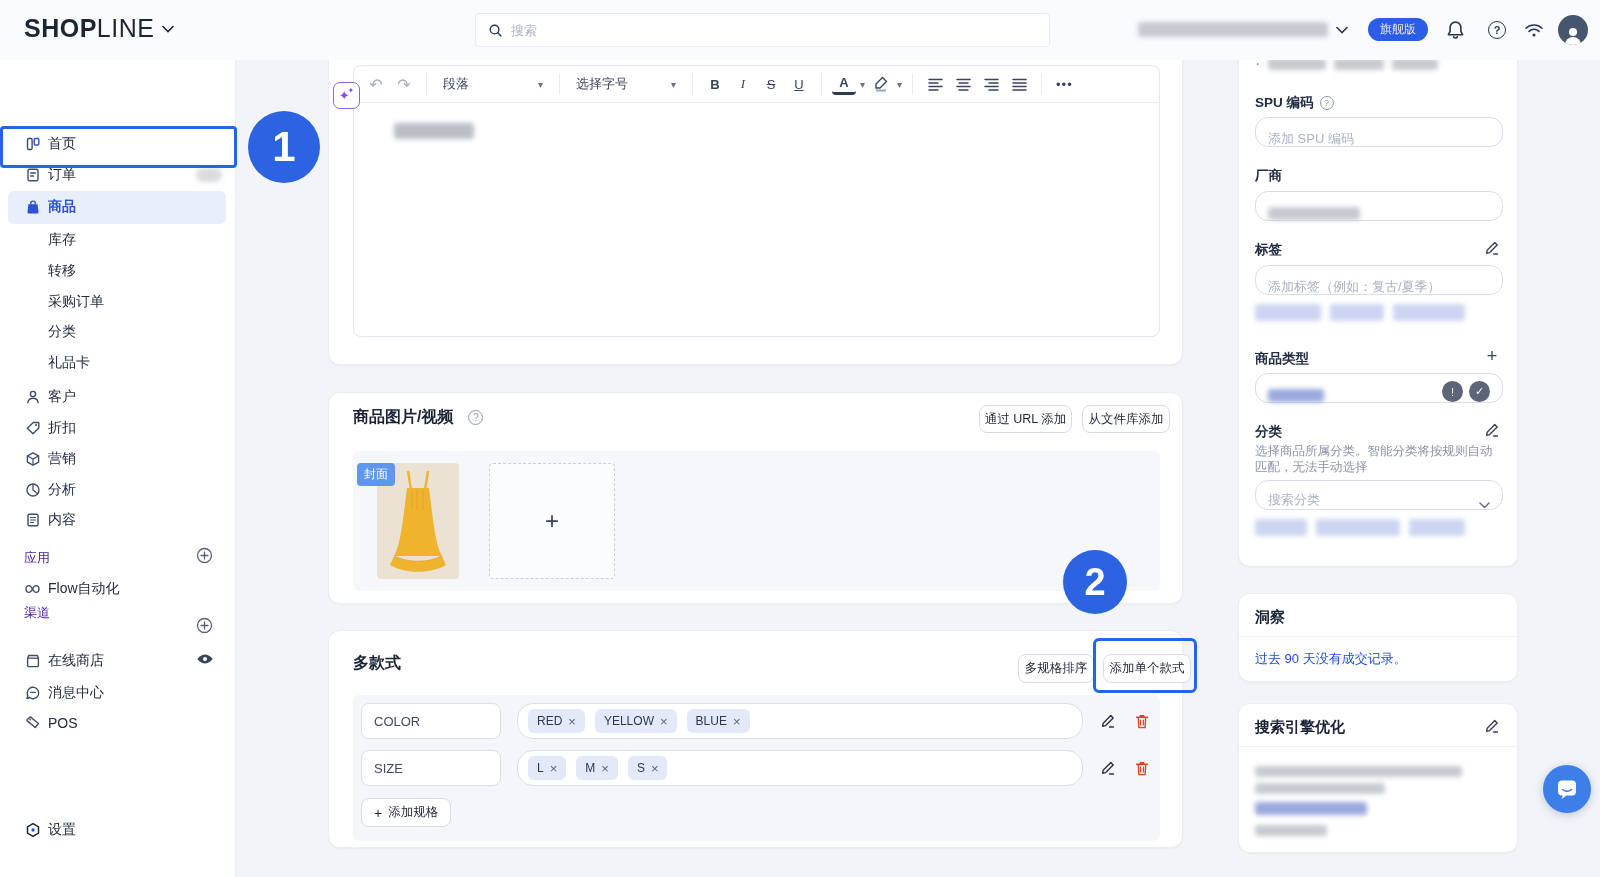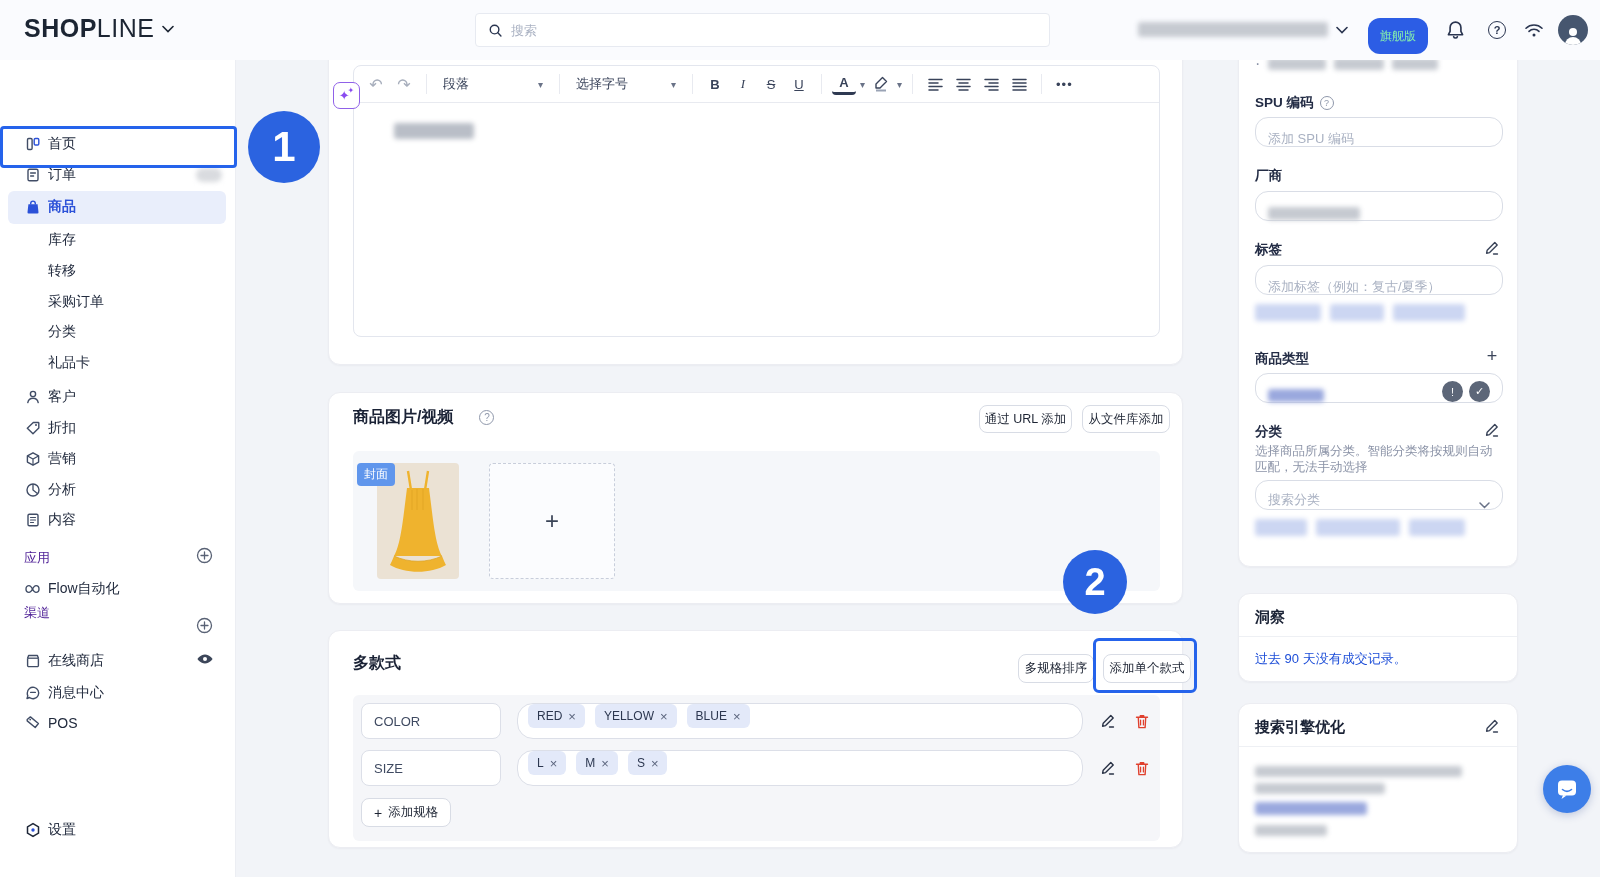--- a/index.html
+++ b/index.html
@@ -8,21 +8,21 @@
   .abs { position:absolute; }
 
   
   .topbar { left:0; top:0; width:1600px; height:60px; background:#fafbfe; z-index:30; }
   .logo { left:24px; top:14px; font-size:25px; letter-spacing:.5px; color:#1c2533; display:flex; align-items:center; gap:8px; }
   .logo b { font-weight:800; }
   .logo span.lt { font-weight:300; }
   .search { left:475px; top:13px; width:575px; height:34px; background:#fff; border:1px solid #e7eaf1; border-radius:4px; display:flex; align-items:center; padding:0 12px; gap:8px; }
   .search input { border:none; outline:none; flex:1; font-size:13px; color:#33405a; background:transparent; font-family:"Liberation Sans",sans-serif; }
   .search input::placeholder { color:#a9b1c2; }
-  .plan-badge { left:1368px; top:18px; height:36px; padding:0 12px; background:#2c5de5; color:#86efac; border-radius:12px; font-size:12px; display:flex; align-items:center; }
+  .plan-badge { left:1368px; top:18px; height:23px; padding:0 12px; background:#2c5de5; color:#e5e5e5; border-radius:12px; font-size:12px; display:flex; align-items:center; }
   .top-icon { top:18px; width:24px; height:24px; display:flex; align-items:center; justify-content:center; }
   .qmark { width:18px; height:18px; border:1.6px solid #2a3550; border-radius:50%; color:#2a3550; font-size:11px; font-weight:bold; display:flex; align-items:center; justify-content:center; }
   .avatar { left:1558px; top:15px; width:30px; height:30px; border-radius:50%; background:#46566f; display:flex; align-items:flex-end; justify-content:center; overflow:hidden; }
 
   
   .blur { background:#c6cad1; border-radius:3px; filter:blur(2.5px); display:inline-block; }
   .blur-blue { background:#ccd6f2; border-radius:3px; filter:blur(2.5px); display:inline-block; }
   .blur-ink  { background:#9aa8de; border-radius:3px; filter:blur(2.5px); display:inline-block; }
 
   
@@ -56,21 +56,21 @@
   
   .media-panel { left:24px; top:58px; width:807px; height:140px; background:#f5f7fa; border-radius:6px; }
   .tile { left:24px; top:12px; width:82px; height:116px; border-radius:4px; overflow:visible; }
   .cover-badge { left:-20px; top:0px; background:#6096ec; color:#fff; font-size:12px; padding:3px 7px; border-radius:4px; z-index:3; }
   .plus-box { left:136px; top:12px; width:126px; height:116px; border:1px dashed #c8cedb; border-radius:4px; display:flex; align-items:center; justify-content:center; color:#3a4457; font-size:24px; font-weight:300; cursor:pointer; background:#fbfcfe; }
 
   
   .var-panel { left:24px; top:64px; width:807px; height:146px; background:#f5f6f9; border-radius:6px; }
   .var-row { position:absolute; left:8px; width:790px; height:36px; display:flex; align-items:center; gap:16px; }
   .var-name { width:140px; height:36px; background:#fff; border:1px solid #dcdfe8; border-radius:8px; padding:0 12px; font-size:13px; color:#3f4a61; font-family:"Liberation Sans",sans-serif; outline:none; }
-  .var-opts { width:567px; height:36px; background:#fff; border:1px solid #dcdfe8; border-radius:16px; display:flex; align-items:flex-start; padding:0 10px; gap:10px; }
+  .var-opts { width:567px; height:36px; background:#fff; border:1px solid #dcdfe8; border-radius:16px; display:flex; align-items:center; padding:0 10px; gap:10px; }
   .chip { height:24px; background:#e3e9f9; border-radius:6px; display:flex; align-items:center; gap:6px; padding:0 9px; font-size:12px; color:#2c3750; }
   .chip .x { color:#5b657d; font-size:13px; cursor:pointer; }
   .row-ico { width:18px; height:18px; display:flex; align-items:center; justify-content:center; cursor:pointer; }
   .anno-box2 { left:1093px; top:638px; width:104px; height:55px; border:3px solid #2563eb; border-radius:6px; z-index:44; }
 
   
   .rp-label { position:absolute; left:16px; font-size:13.5px; color:#232c45; font-weight:bold; }
   .rp-input { position:absolute; left:16px; width:248px; height:30px; background:#fff; border:1px solid #d9dde6; border-radius:13px; font-size:13px; color:#33405a; padding:0 12px; display:flex; align-items:flex-end; }
   .rp-input input { border:none; outline:none; width:100%; font-size:13px; background:transparent; font-family:"Liberation Sans",sans-serif; color:#33405a; }
   .rp-input input::placeholder { color:#a9b1c2; }
@@ -360,21 +360,21 @@
       <span class="blur" style="position:absolute; left:40px; top:20px; width:80px; height:16px; background:#b9bec7;"></span>
     </div>
   </div>
 </div>
 <div class="abs ai-btn">
   <span style="font-size:13px; line-height:1;">✦</span>
     <span style="font-size:8px; margin:-10px 0 0 -2px;">✦</span>
 </div>
 
 <div class="abs card" style="left:328px; top:392px; width:855px; height:212px;">
-  <div class="abs" style="left:24px; top:14px; display:flex; align-items:center; gap:26px;">
+  <div class="abs" style="left:24px; top:14px; display:flex; align-items:center; gap:15px;">
     <span class="card-title">商品图片/视频</span>
     <span class="qmark" style="width:15px; height:15px; font-size:10px; border-color:#8f98ab; color:#8f98ab; font-weight:normal;">?</span>
   </div>
   <div class="abs btn" style="left:650px; top:12px; width:93px; height:28px;">通过 URL 添加</div>
   <div class="abs btn" style="left:753px; top:12px; width:88px; height:28px;">从文件库添加</div>
 
   <div class="abs media-panel">
     <div class="abs tile">
       <svg width="82" height="116" viewBox="0 0 82 116" style="border-radius:4px;">
         <rect width="82" height="116" fill="#ebe2d4"></rect>

